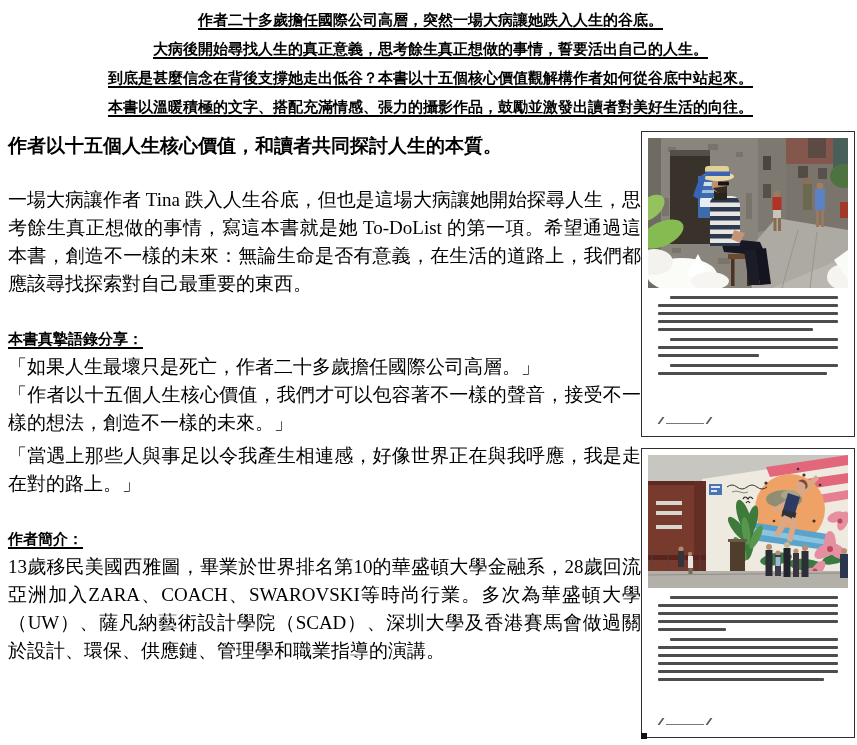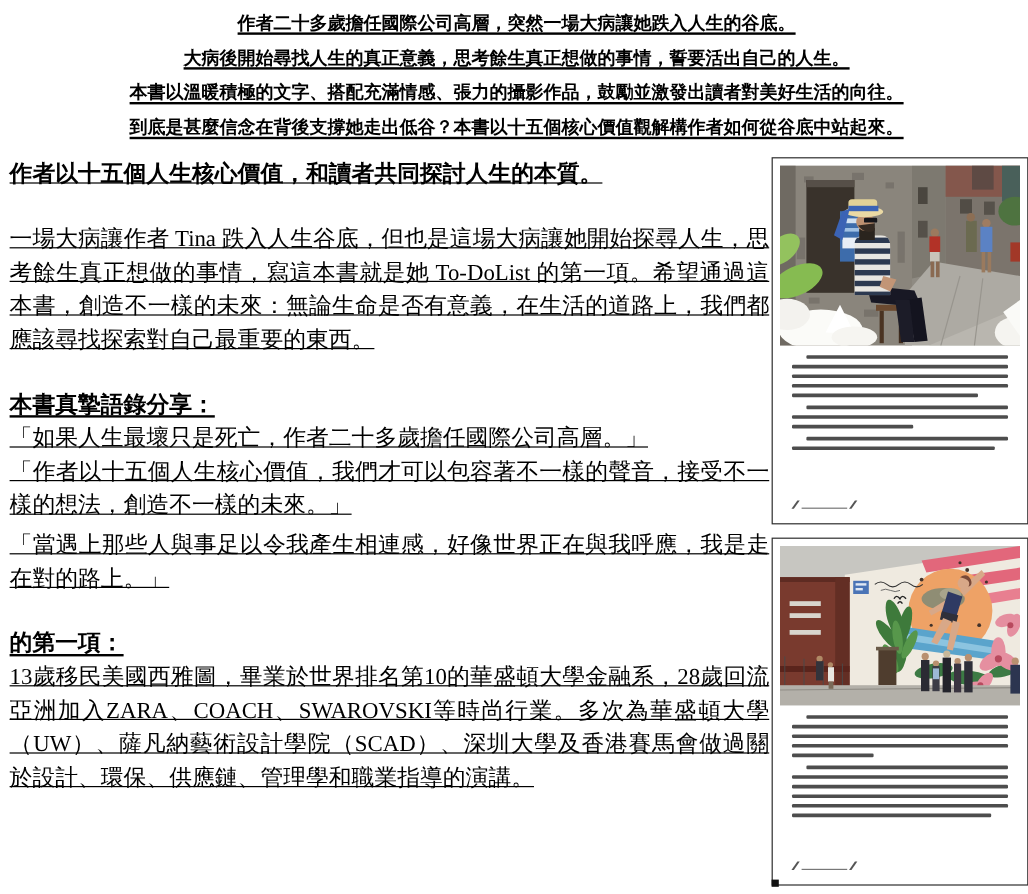--- a/index.html
+++ b/index.html
@@ -13,30 +13,30 @@
 
   
   .headline { width: 845px; }
   .hline {
     text-align: center; font-weight: bold; font-size: 15px; line-height: 29px;
     white-space: nowrap;
     text-decoration: underline; text-decoration-thickness: 1.5px; text-underline-offset: 3px;
   }
 
   
-  .content { display: flex; justify-content: space-between; width: 849px; margin-top: 2px; text-decoration: underline; }
+  .content { display: flex; width: 849px; margin-top: 2px; }
   .text-col {
     flex: 0 0 633px; font-size: 19px; line-height: 28px;
     text-align: justify;
   }
   .text-col p { margin: 0; }
   .lead { font-weight: bold; margin-top: 8px !important; margin-bottom: 26px !important; }
   .p-intro { margin-bottom: 26px !important; }
   .sec-heading {
-    font-size: 19px; font-weight: bold; margin: 0;
+    font-size: 15px; font-weight: bold; margin: 0;
     text-decoration: underline; text-decoration-thickness: 1.5px; text-underline-offset: 3px;
     display: inline-block;
   }
   .q3 { margin-top: 5px !important; }
   .bio-head-wrap { margin-top: 26px; }
 
   
   .image-col { flex: 0 0 214px; }
   .book-card {
     width: 214px; background: #fff; border: 1px solid #2e2e2e;
@@ -57,39 +57,39 @@
   .corner-mark { position: absolute; left: -1px; bottom: -2px; width: 6px; height: 6px; background: #111; }
 </style>
 </head>
 <body>
 
 <div class="page">
 
   <header class="headline">
     <div class="hline">作者二十多歲擔任國際公司高層，突然一場大病讓她跌入人生的谷底。</div>
     <div class="hline">大病後開始尋找人生的真正意義，思考餘生真正想做的事情，誓要活出自己的人生。</div>
+    <div class="hline">到底是甚麼信念在背後支撐她走出低谷？本書以十五個核心價值觀解構作者如何從谷底中站起來。</div>
     <div class="hline">本書以溫暖積極的文字、搭配充滿情感、張力的攝影作品，鼓勵並激發出讀者對美好生活的向往。</div>
-    <div class="hline">到底是甚麼信念在背後支撐她走出低谷？本書以十五個核心價值觀解構作者如何從谷底中站起來。</div>
   </header>
 
   <div class="content">
 
     <main class="text-col">
       <p class="lead">作者以十五個人生核心價值，和讀者共同探討人生的本質。</p>
       <p class="p-intro">一場大病讓作者 Tina 跌入人生谷底，但也是這場大病讓她開始探尋人生，思考餘生真正想做的事情，寫這本書就是她 To-DoList 的第一項。希望通過這本書，創造不一樣的未來：無論生命是否有意義，在生活的道路上，我們都應該尋找探索對自己最重要的東西。</p>
 
       <div>
         <span class="sec-heading">本書真摯語錄分享：</span>
       </div>
       <p>「如果人生最壞只是死亡，作者二十多歲擔任國際公司高層。」</p>
       <p>「作者以十五個人生核心價值，我們才可以包容著不一樣的聲音，接受不一樣的想法，創造不一樣的未來。」</p>
       <p class="q3">「當遇上那些人與事足以令我產生相連感，好像世界正在與我呼應，我是走在對的路上。」</p>
 
       <div class="bio-head-wrap">
-        <span class="sec-heading">的第一項：</span>
+        <span class="sec-heading">作者簡介：</span>
       </div>
       <p>13歲移民美國西雅圖，畢業於世界排名第10的華盛頓大學金融系，28歲回流亞洲加入ZARA、COACH、SWAROVSKI等時尚行業。多次為華盛頓大學（UW）、薩凡納藝術設計學院（SCAD）、深圳大學及香港賽馬會做過關於設計、環保、供應鏈、管理學和職業指導的演講。</p>
     </main>
 
     <aside class="image-col">
 
       <figure class="book-card card-1" style="margin:7px 0 0 0;">
         <svg class="photo" viewBox="0 0 200 150" width="200" height="150" preserveAspectRatio="none">
           <rect width="200" height="150" fill="#8f8b83"></rect>
           <rect x="0" y="0" width="110" height="150" fill="#8a857c"></rect>

